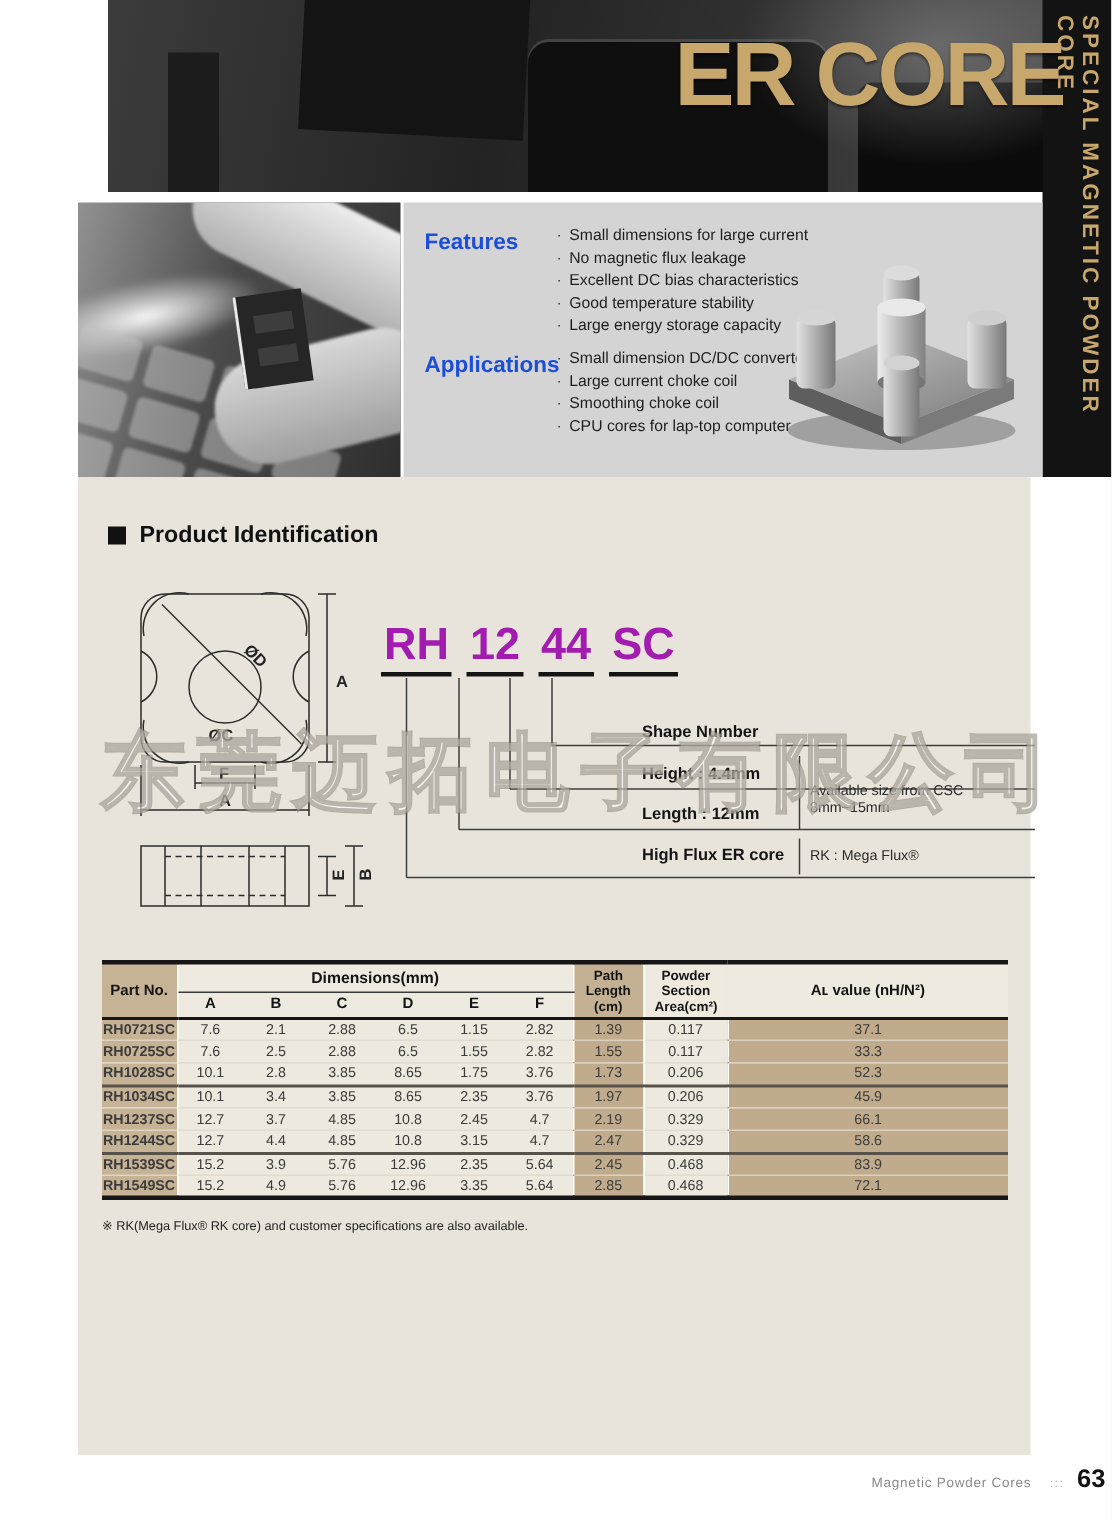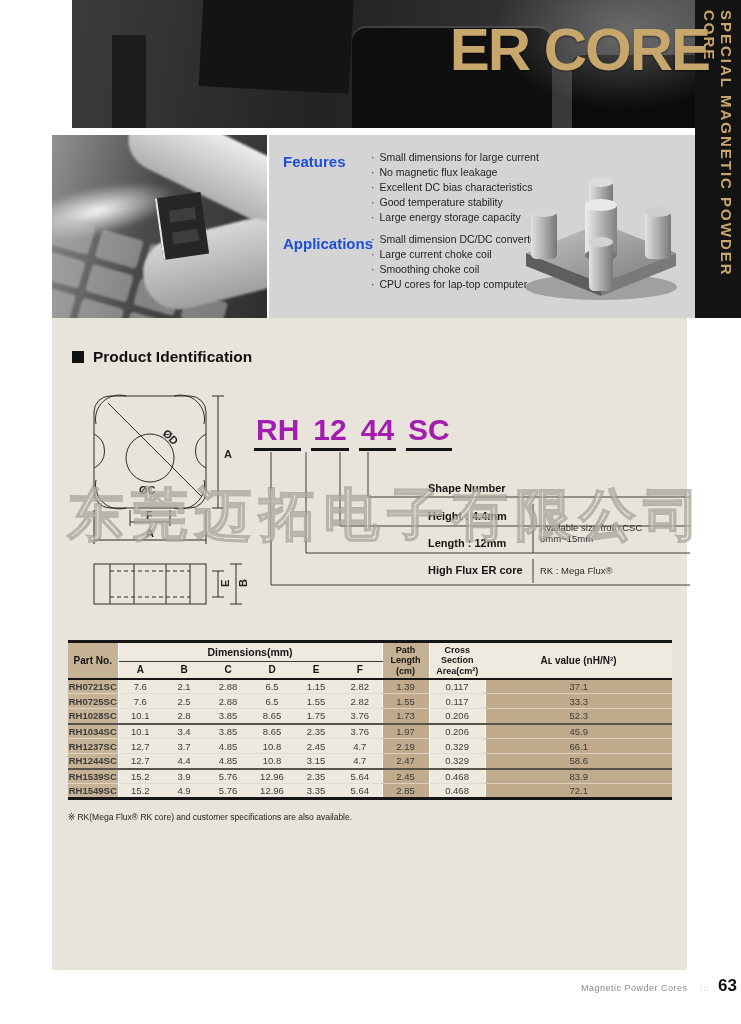--- a/index.html
+++ b/index.html
@@ -342,21 +342,21 @@
           <col style="width:56px">
           <col style="width:187px">
       </colgroup>
       <thead>
         <tr>
           <th class="h-part" rowspan="2">Part No.</th>
           <th class="h-dims" colspan="6">Dimensions(mm)</th>
           <th class="h-path" rowspan="2">Path
 Length
 (cm)</th>
-          <th class="h-cross" rowspan="2">Cross
+          <th class="h-cross" rowspan="2">Powder
 Section
 Area(cm²)</th>
           <th class="h-al" rowspan="2">Aʟ value (nH/N²)</th>
         </tr>
         <tr>
           <th class="h-sub">A</th>
           <th class="h-sub">B</th>
           <th class="h-sub">C</th>
           <th class="h-sub">D</th>
           <th class="h-sub">E</th>

